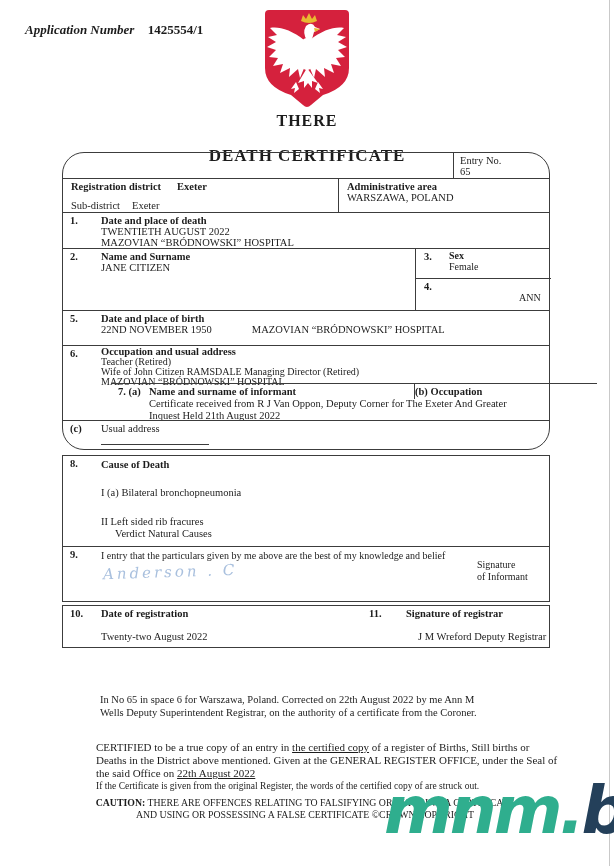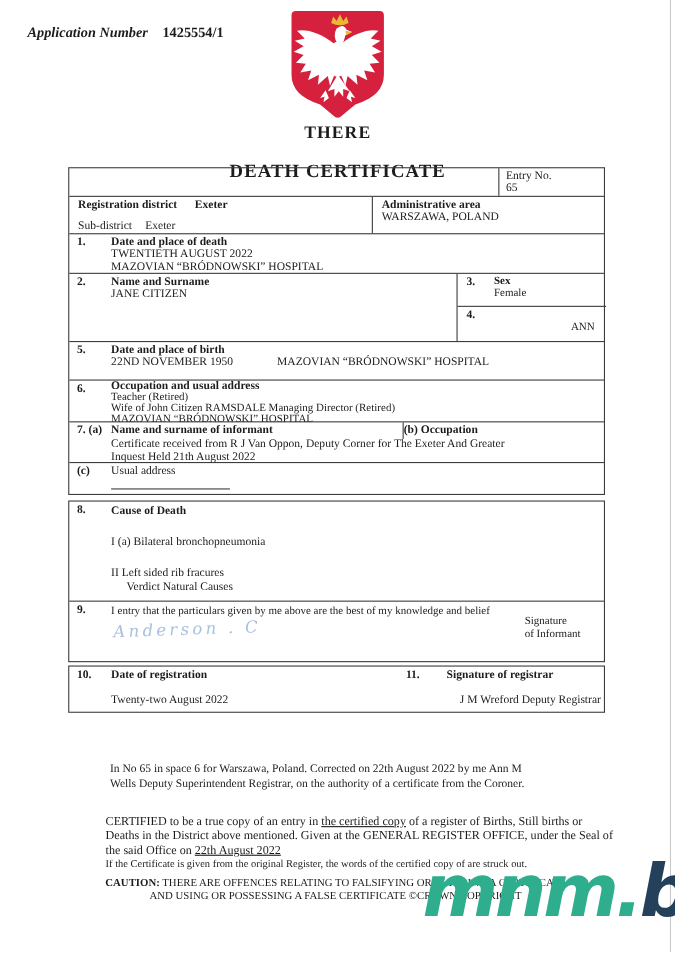--- a/index.html
+++ b/index.html
@@ -15,21 +15,21 @@
   .app-num .lbl { font-style:italic; font-weight:bold; }
   .app-num .val { font-weight:bold; margin-left:10px; }
   .emblem { position:absolute; left:262px; top:8px; }
   .h-country { position:absolute; left:0; top:112px; width:614px; text-align:center;
                font-size:16px; font-weight:bold; letter-spacing:1px; }
   .h-title   { position:absolute; left:0; top:146px; width:614px; text-align:center;
                font-size:17px; font-weight:bold; letter-spacing:1px; }
 
   
   .seg { position:absolute; left:62px; width:488px; border:1px solid #3c3c3c; }
-  .seg1 { top:152px; height:298px; }
+  .seg1 { top:152px; height:298px;border-radius:22px; }
   .seg2 { top:455px; height:147px; }
   .seg3 { top:605px; height:43px; }
   .trow { position:relative; width:100%; }
   .trow + .trow { border-top:1px solid #3c3c3c; }
   .fs { font-size:10.5px; line-height:11px; }
   .b { font-weight:bold; }
   .num { position:absolute; left:7px; top:2px; font-weight:bold; font-size:10.5px; }
 
   .rowA { height:25px; }
   .cell-entry { position:absolute; left:390px; top:0; width:98px; height:100%;
@@ -51,21 +51,21 @@
   .cell4 { position:absolute; left:353px; top:30px; width:135px; height:32px; }
   .cell34-num { position:absolute; left:8px; top:2px; font-weight:bold; font-size:10.5px; }
   .cell34-content { position:absolute; left:33px; top:2px; font-size:10px; line-height:10.5px; }
   .ann { position:absolute; left:103px; top:13px; font-size:10px; }
 
   .row5 { height:35px; }
   .place-gap { display:inline-block; width:40px; }
   .row6 { height:38px; }
   .row6 .content { font-size:10px; line-height:10px; top:1px; }
   .row6 .content .b { font-size:10.5px; }
-  .row7 { height:37px; }
+  .row7 { height:37px;margin-left:48px; }
   .div7 { position:absolute; left:303px; top:0; width:1px; height:15px; background:#3c3c3c; }
   .lbl-b { position:absolute; left:304px; top:2px; font-weight:bold; font-size:10.5px; }
   .row7 .line2 { position:absolute; left:38px; top:14px; }
   .row7 .line3 { position:absolute; left:38px; top:26px; }
   .rowc { height:30px; }
   .uline { position:absolute; left:38px; top:23px; width:108px; border-bottom:1px solid #3c3c3c; }
 
   .row8 { height:90px; }
   .row8 .l0 { position:absolute; left:38px; top:3px; }
   .row8 .l1 { position:absolute; left:38px; top:31px; }

